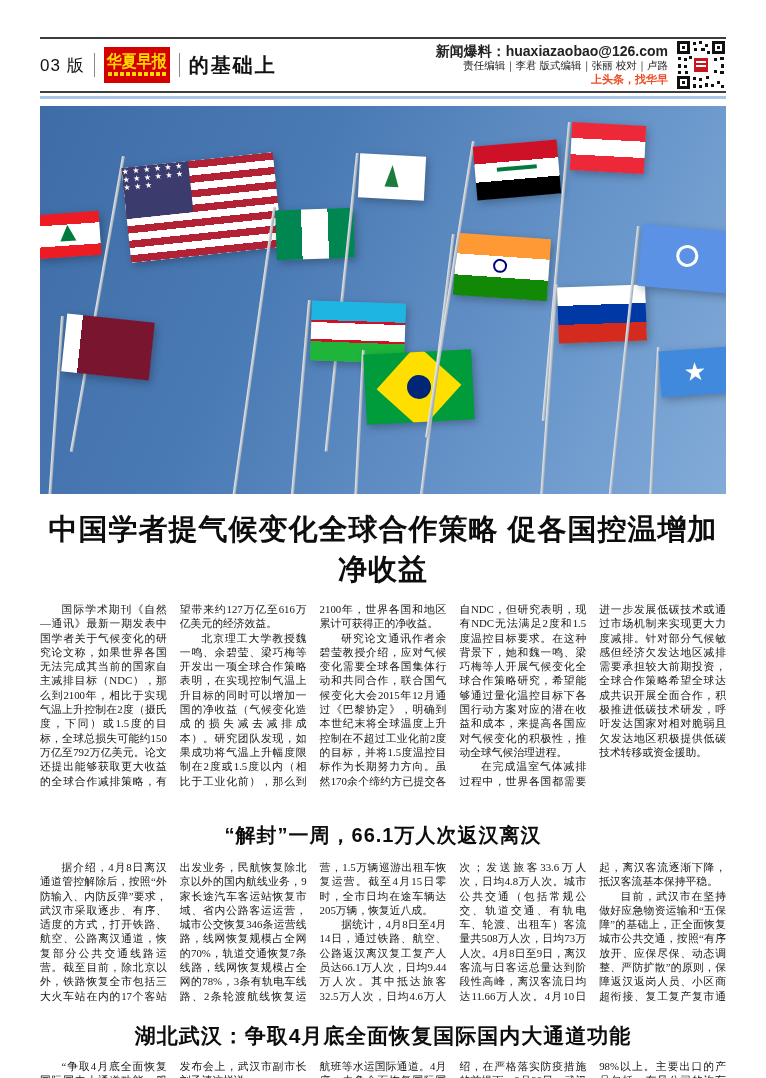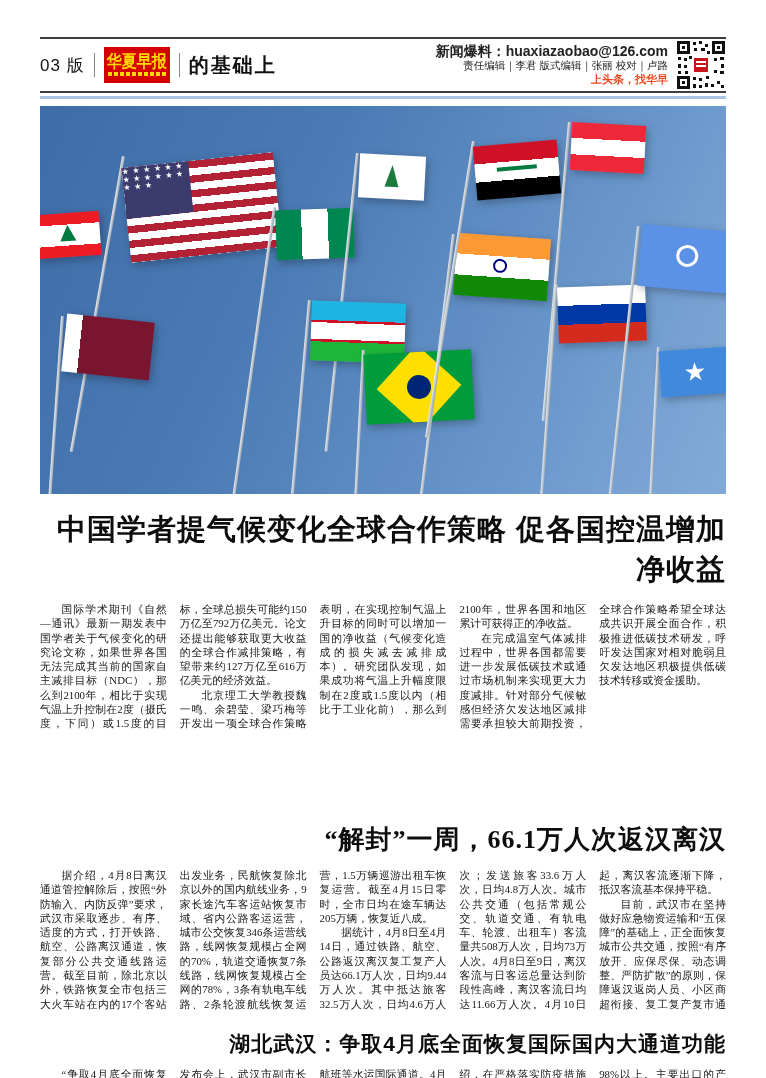--- a/index.html
+++ b/index.html
@@ -42,23 +42,23 @@
   }
   .flagwrap{ position:absolute; }
   .pole{ position:absolute; width:3px; height:300px;
     background:linear-gradient(90deg,#e8edf2,#9aa4ae); transform-origin:top left; }
   .flag{ position:absolute; box-shadow:2px 3px 8px rgba(0,0,0,.28); overflow:hidden; }
   .canton{ position:absolute; left:0; top:0; width:44%; height:54%; background:#3c3b6e; color:#fff;
     font-size:7px; line-height:8px; letter-spacing:1px; overflow:hidden; }
   .emblem{ position:absolute; }
 
   
-  .headline{ font-family:"Liberation Sans","DejaVu Sans",sans-serif; font-weight:bold; color:#0d0d0d; text-align:right; }
+  .headline{ font-family:"Liberation Sans","DejaVu Sans",sans-serif; font-weight:bold; color:#0d0d0d; text-align:center; }
   .h1{ font-size:29px; letter-spacing:1px; margin:16px 0 12px; }
-  .h2{ font-size:26px; letter-spacing:1px; margin:13px 0 11px;font-family:Liberation Serif, serif; }
+  .h2{ font-size:20px; letter-spacing:1px; margin:13px 0 11px; }
   .h3{ font-size:21px; letter-spacing:1px; margin:10px 0 9px; }
   .cols{
     column-gap:13px; column-count:5;
     font-size:10.8px; line-height:14.3px; text-align:justify; color:#151515; overflow:hidden;
   }
   .cols p{ text-indent:2em; }
   .cols-a1{ height:207px; }
   .cols-a2{ height:152px; }
   .cols-a3{ height:100px; }
 </style>
@@ -232,20 +232,21 @@
         color:#fff;font-size:22px;line-height:46px;text-align:center">★</div>
     </div>
 
   </figure>
 
   <article>
     <h1 class="headline h1">中国学者提气候变化全球合作策略 促各国控温增加净收益</h1>
     <div class="cols cols-a1">
         <p>国际学术期刊《自然—通讯》最新一期发表中国学者关于气候变化的研究论文称，如果世界各国无法完成其当前的国家自主减排目标（NDC），那么到2100年，相比于实现气温上升控制在2度（摄氏度，下同）或1.5度的目标，全球总损失可能约150万亿至792万亿美元。论文还提出能够获取更大收益的全球合作减排策略，有望带来约127万亿至616万亿美元的经济效益。</p>
         <p>北京理工大学教授魏一鸣、余碧莹、梁巧梅等开发出一项全球合作策略表明，在实现控制气温上升目标的同时可以增加一国的净收益（气候变化造成的损失减去减排成本）。研究团队发现，如果成功将气温上升幅度限制在2度或1.5度以内（相比于工业化前），那么到2100年，世界各国和地区累计可获得正的净收益。</p>
+        <p>研究论文通讯作者余碧莹教授介绍，应对气候变化需要全球各国集体行动和共同合作，联合国气候变化大会2015年12月通过《巴黎协定》，明确到本世纪末将全球温度上升控制在不超过工业化前2度的目标，并将1.5度温控目标作为长期努力方向。虽然170余个缔约方已提交各自NDC，但研究表明，现有NDC无法满足2度和1.5度温控目标要求。在这种背景下，她和魏一鸣、梁巧梅等人开展气候变化全球合作策略研究，希望能够通过量化温控目标下各国行动方案对应的潜在收益和成本，来提高各国应对气候变化的积极性，推动全球气候治理进程。</p>
         <p>在完成温室气体减排过程中，世界各国都需要进一步发展低碳技术或通过市场机制来实现更大力度减排。针对部分气候敏感但经济欠发达地区减排需要承担较大前期投资，全球合作策略希望全球达成共识开展全面合作，积极推进低碳技术研发，呼吁发达国家对相对脆弱且欠发达地区积极提供低碳技术转移或资金援助。</p>
       </div>
   </article>
 
   <article>
     <h2 class="headline h2">“解封”一周，66.1万人次返汉离汉</h2>
     <div class="cols cols-a2">
         <p>据介绍，4月8日离汉通道管控解除后，按照“外防输入、内防反弹”要求，武汉市采取逐步、有序、适度的方式，打开铁路、航空、公路离汉通道，恢复部分公共交通线路运营。截至目前，除北京以外，铁路恢复全市包括三大火车站在内的17个客站出发业务，民航恢复除北京以外的国内航线业务，9家长途汽车客运站恢复市域、省内公路客运运营，城市公交恢复346条运营线路，线网恢复规模占全网的70%，轨道交通恢复7条线路，线网恢复规模占全网的78%，3条有轨电车线路、2条轮渡航线恢复运营，1.5万辆巡游出租车恢复运营。截至4月15日零时，全市日均在途车辆达205万辆，恢复近八成。</p>
         <p>据统计，4月8日至4月14日，通过铁路、航空、公路返汉离汉复工复产人员达66.1万人次，日均9.44万人次。其中抵达旅客32.5万人次，日均4.6万人次；发送旅客33.6万人次，日均4.8万人次。城市公共交通（包括常规公交、轨道交通、有轨电车、轮渡、出租车）客流量共508万人次，日均73万人次。4月8日至9日，离汉客流与日客运总量达到阶段性高峰，离汉客流日均达11.66万人次。4月10日起，离汉客流逐渐下降，抵汉客流基本保持平稳。</p>
         <p>目前，武汉市在坚持做好应急物资运输和“五保障”的基础上，正全面恢复城市公共交通，按照“有序放开、应保尽保、动态调整、严防扩散”的原则，保障返汉返岗人员、小区商超衔接、复工复产复市通勤等必需人群安全有序出行，先恢复公交，再恢复地铁，最后恢复出租车、有轨电车、轮渡等交通方式，实行实名登记、扫码乘车，分阶段实现全网安全有序运行。</p>

